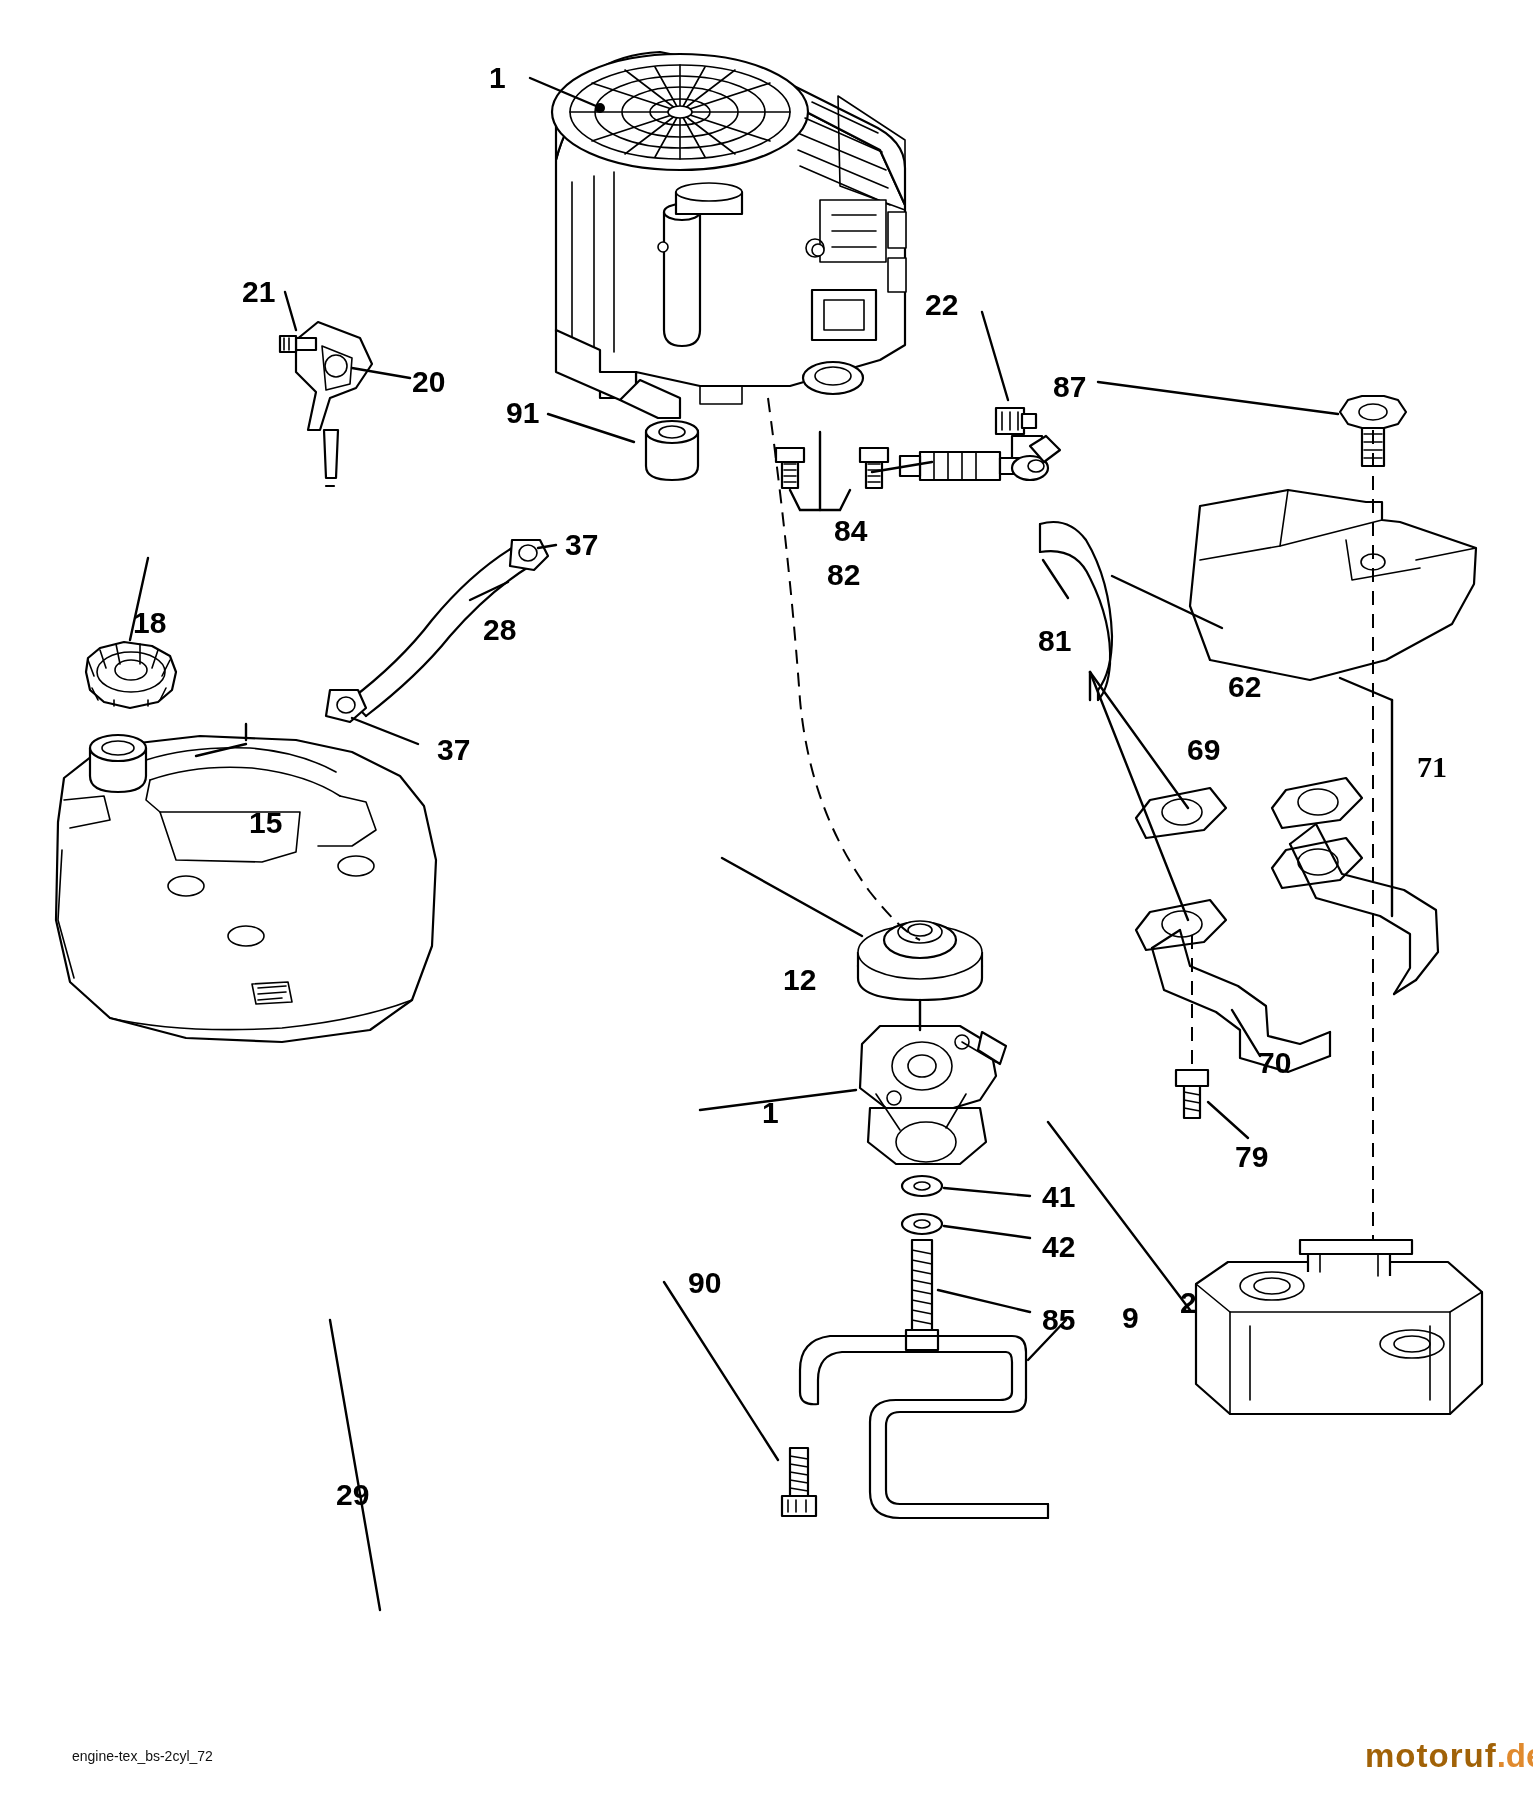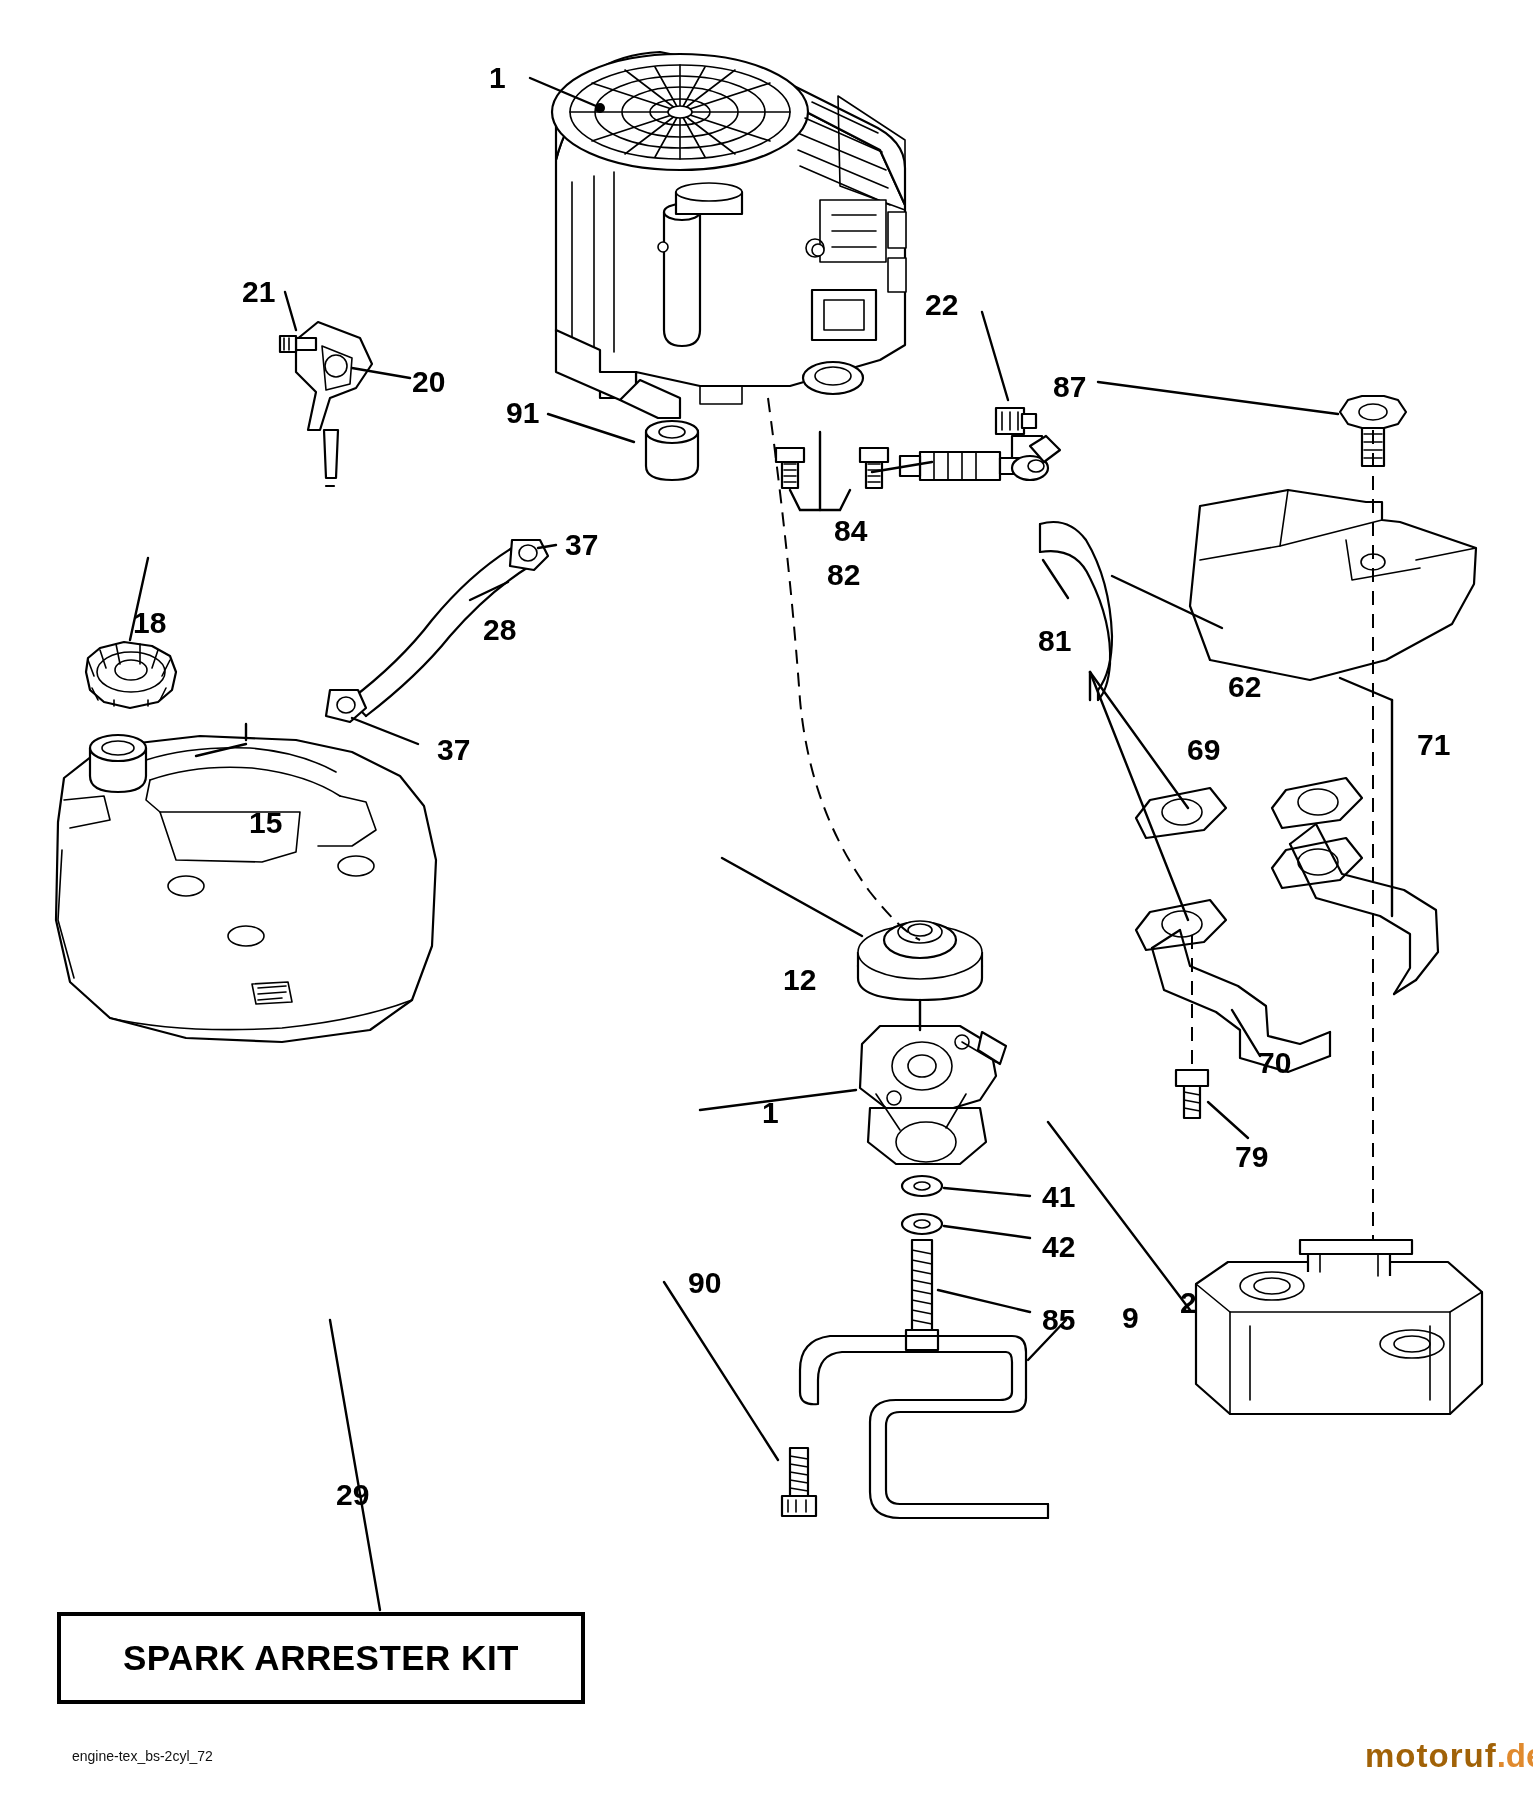--- a/index.html
+++ b/index.html
@@ -393,37 +393,34 @@
   <div class="num" style="left:506px;top:398px;">91</div>
   <div class="num" style="left:806px;top:516px;margin-left:28px;">84</div>
   <div class="num" style="left:827px;top:560px;">82</div>
   <div class="num" style="left:1038px;top:626px;">81</div>
   <div class="num" style="left:1228px;top:672px;">62</div>
   <div class="num" style="left:565px;top:530px;">37</div>
   <div class="num" style="left:483px;top:615px;">28</div>
   <div class="num" style="left:133px;top:608px;">18</div>
   <div class="num" style="left:437px;top:735px;">37</div>
   <div class="num" style="left:1187px;top:735px;">69</div>
-  <div class="num" style="left:1417px;top:730px;">71</div>
+  <div class="num" style="left:1417px;top:752px;font-family:Liberation Serif, serif;">71</div>
   <div class="num" style="left:249px;top:808px;">15</div>
   <div class="num" style="left:1258px;top:1040px;margin-top:8px;">70</div>
   <div class="num" style="left:783px;top:965px;">12</div>
   <div class="num" style="left:762px;top:1098px;">1</div>
   <div class="num" style="left:1235px;top:1142px;">79</div>
   <div class="num" style="left:1042px;top:1182px;">41</div>
   <div class="num" style="left:1042px;top:1232px;text-align:right;">42</div>
   <div class="num" style="left:1180px;top:1288px;">2</div>
   <div class="num" style="left:1042px;top:1305px;">85</div>
   <div class="num" style="left:688px;top:1268px;">90</div>
   <div class="num" style="left:1122px;top:1303px;">9</div>
   <div class="num" style="left:336px;top:1480px;">29</div>
 
-  <div id="spark-box" style="left:57px;top:1612px;width:520px;height:84px;">
-    <span>SPARK ARRESTER KIT</span>
-  </div>
 
   <div class="caption" style="left:72px;top:1748px;">engine-tex_bs-2cyl_72</div>
 
   <div id="watermark" style="left:1365px;top:1737px;">
     <span class="wm-main">motoruf</span><span class="wm-suffix">.de</span>
   </div>
 
 </div>
 
 </body></html>

